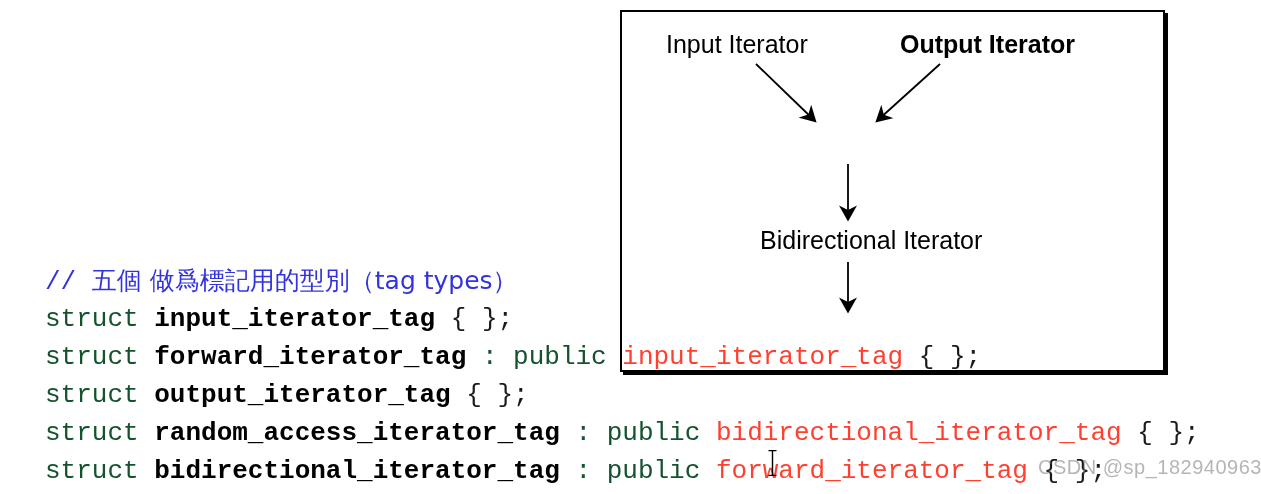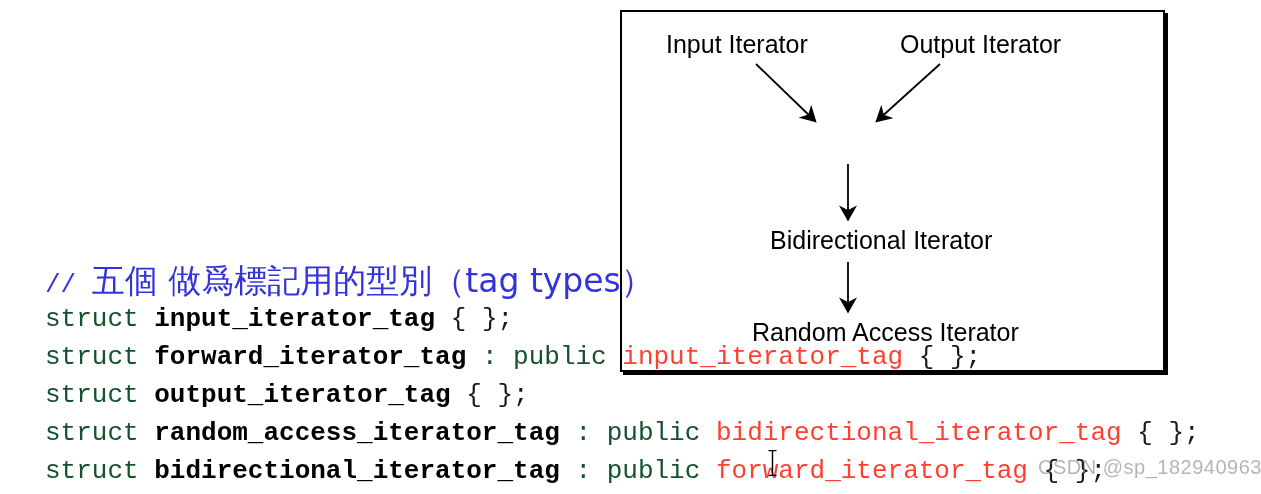--- a/index.html
+++ b/index.html
@@ -31,23 +31,23 @@
   }
   .node-label {
     position: absolute;
     white-space: nowrap;
     color: #000000;
     font-family: "Liberation Sans", sans-serif;
     font-size: 25px;
     line-height: 1;
   }
   #node-input-iterator  { left: 44px;  top: 20px; }
-  #node-output-iterator { left: 278px; top: 20px; }
+  #node-output-iterator { left: 278px; top: 20px; font-weight: bold; }
   #node-forward-iterator      { left: 130px; top: 118px; }
-  #node-bidirectional-iterator{ left: 148px; top: 216px; text-align: right; }
+  #node-bidirectional-iterator{ left: 138px; top: 216px; text-align: right; }
   #node-random-access-iterator{ left: 130px; top: 308px; }
 
   #diagram-arrows {
     position: absolute;
     left: 0;
     top: 0;
     width: 100%;
     height: 100%;
   }
 
@@ -58,21 +58,21 @@
     top: 262px;
     width: 1256px;
     font-family: "Liberation Mono", "DejaVu Sans Mono", monospace;
     font-size: 26px;
     line-height: 38px;
     white-space: nowrap;
     color: #1a1a1a;
   }
   .code-line { height: 38px; }
   .tok-comment { color: #3333dd; font-family: "Liberation Mono", "DejaVu Sans Mono", monospace; }
-  .tok-cjk     { color: #3333dd; font-family: "DejaVu Sans", sans-serif; font-size: 33px; }
+  .tok-cjk     { color: #3333dd; font-family: "DejaVu Sans", sans-serif; font-size: 25px; }
   .tok-kw      { color: #14532d; font-weight: normal; }
   .tok-name    { color: #000000; font-weight: bold; }
   .tok-base    { color: #ff4030; }
   .tok-punct   { color: #1a1a1a; }
 
   
   #watermark {
     position: absolute;
     left: 998px;
     top: 456px;
@@ -120,21 +120,20 @@
       <line x1="226" y1="250" x2="226" y2="298" stroke="#000000" stroke-width="1.8" marker-end="url(#ah-vert)"></line>
     </svg>
 
     <div class="node-label" id="node-input-iterator">Input Iterator</div>
 
     <div class="node-label" id="node-output-iterator">Output Iterator</div>
 
 
     <div class="node-label" id="node-bidirectional-iterator">Bidirectional Iterator</div>
 
-    <div class="node-label" id="node-random-access-iterator">Random Access Iterator</div>
   </div>
 
   <div id="code-block">
 
     <div class="code-line">
       <span class="tok-comment">// </span><span class="tok-cjk">五個 做爲標記用的型別（tag types）</span>
     </div>
 
     <div class="code-line">
       <span class="tok-kw">struct </span><span class="tok-name">input_iterator_tag</span><span class="tok-punct"> { };</span>

